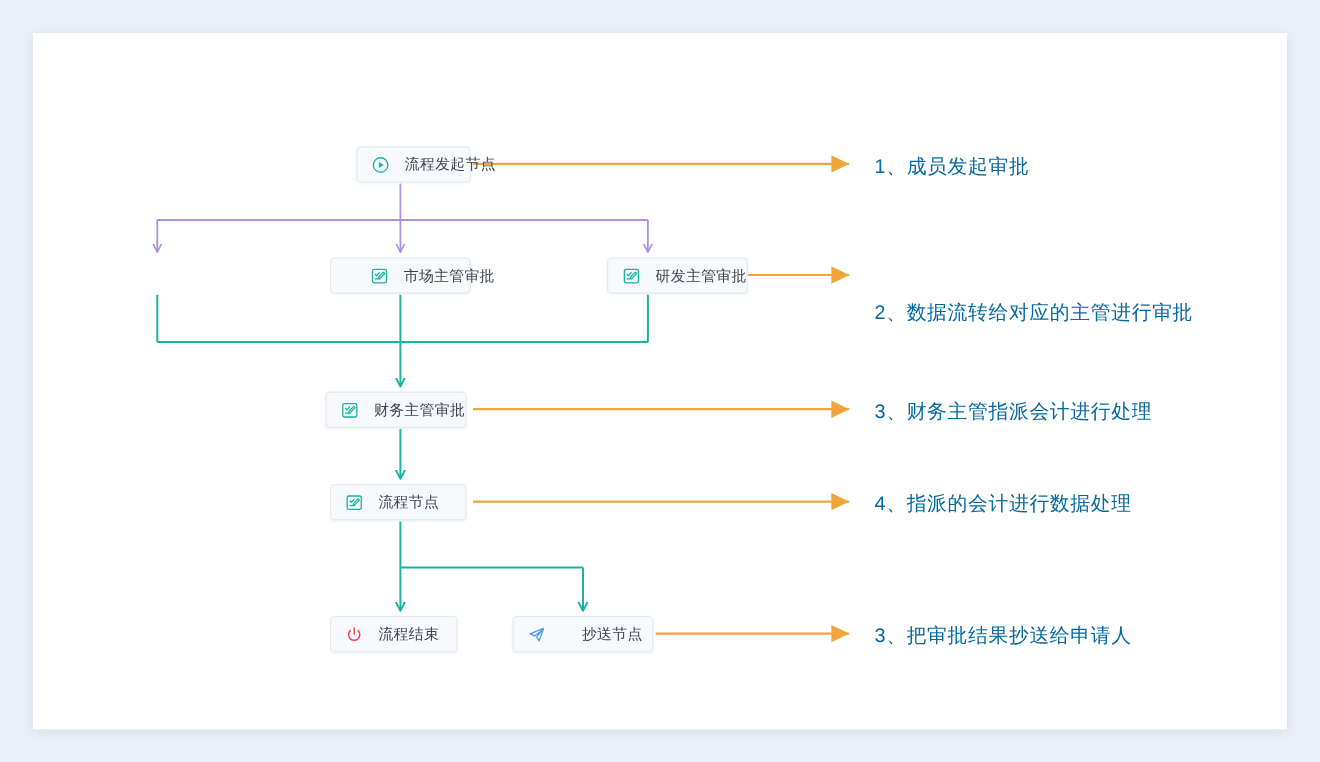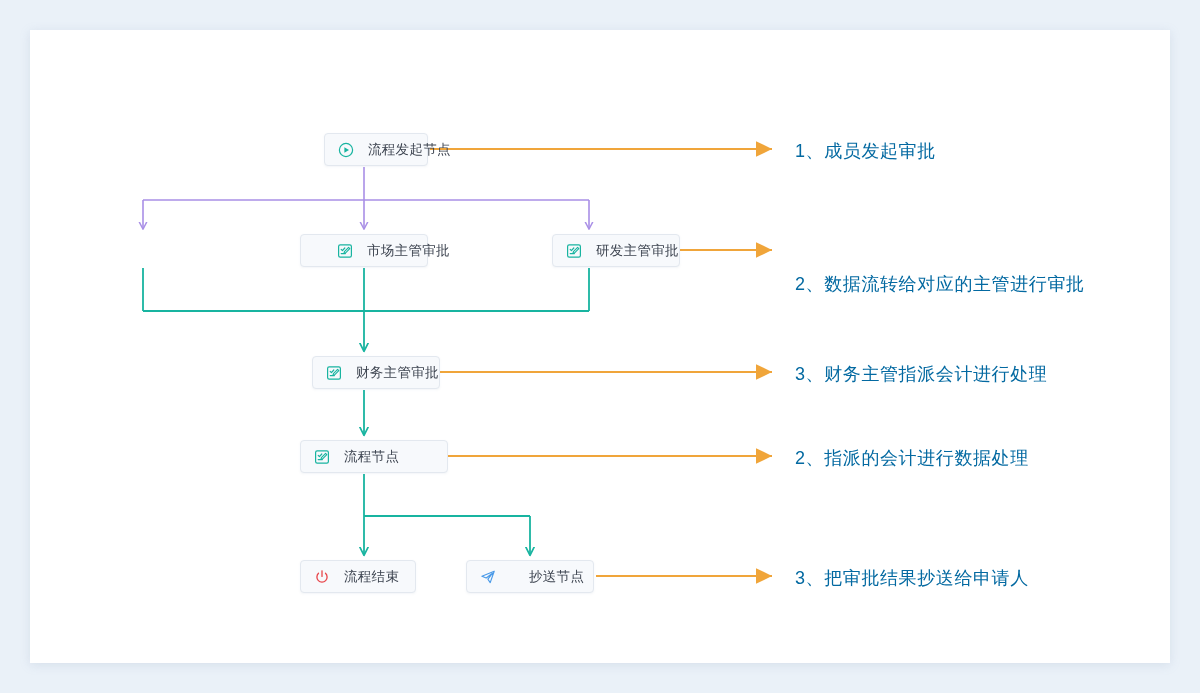--- a/index.html
+++ b/index.html
@@ -157,31 +157,31 @@
   <div class="node" style="left:552px; top:234px; width:128px;">
     <svg class="node-icon" viewBox="0 0 16 16" xmlns="http://www.w3.org/2000/svg">
       <rect x="1.6" y="1.9" width="12.8" height="12.2" rx="1.6" fill="none" stroke="#18b4a0" stroke-width="1.2"></rect>
       <path d="M 4.2 6.4 L 5.4 7.6 L 7.8 5" fill="none" stroke="#18b4a0" stroke-width="1.2" stroke-linecap="round" stroke-linejoin="round"></path>
       <path d="M 4.2 10.6 L 8.4 10.6" fill="none" stroke="#18b4a0" stroke-width="1.2" stroke-linecap="round"></path>
       <path d="M 11.6 4.4 L 12.8 5.6 L 8.6 9.8 L 7 10.2 L 7.4 8.6 Z" fill="none" stroke="#18b4a0" stroke-width="1.1" stroke-linejoin="round"></path>
     </svg>
     <span class="node-label">研发主管审批</span>
   </div>
 
-  <div class="node" style="left:312px; top:356px; width:128px;">
+  <div class="node" style="left:296px; top:356px; width:128px;">
     <svg class="node-icon" viewBox="0 0 16 16" xmlns="http://www.w3.org/2000/svg">
       <rect x="1.6" y="1.9" width="12.8" height="12.2" rx="1.6" fill="none" stroke="#18b4a0" stroke-width="1.2"></rect>
       <path d="M 4.2 6.4 L 5.4 7.6 L 7.8 5" fill="none" stroke="#18b4a0" stroke-width="1.2" stroke-linecap="round" stroke-linejoin="round"></path>
       <path d="M 4.2 10.6 L 8.4 10.6" fill="none" stroke="#18b4a0" stroke-width="1.2" stroke-linecap="round"></path>
       <path d="M 11.6 4.4 L 12.8 5.6 L 8.6 9.8 L 7 10.2 L 7.4 8.6 Z" fill="none" stroke="#18b4a0" stroke-width="1.1" stroke-linejoin="round"></path>
     </svg>
     <span class="node-label">财务主管审批</span>
   </div>
 
-  <div class="node" style="left:300px; top:440px; width:148px;">
+  <div class="node" style="left:300px; top:440px; width:124px;">
     <svg class="node-icon" viewBox="0 0 16 16" xmlns="http://www.w3.org/2000/svg">
       <rect x="1.6" y="1.9" width="12.8" height="12.2" rx="1.6" fill="none" stroke="#18b4a0" stroke-width="1.2"></rect>
       <path d="M 4.2 6.4 L 5.4 7.6 L 7.8 5" fill="none" stroke="#18b4a0" stroke-width="1.2" stroke-linecap="round" stroke-linejoin="round"></path>
       <path d="M 4.2 10.6 L 8.4 10.6" fill="none" stroke="#18b4a0" stroke-width="1.2" stroke-linecap="round"></path>
       <path d="M 11.6 4.4 L 12.8 5.6 L 8.6 9.8 L 7 10.2 L 7.4 8.6 Z" fill="none" stroke="#18b4a0" stroke-width="1.1" stroke-linejoin="round"></path>
     </svg>
     <span class="node-label">流程节点</span>
   </div>
 
   <div class="node" style="left:300px; top:560px; width:116px;">
@@ -195,16 +195,16 @@
   <div class="node" style="left:466px; top:560px; width:128px;gap:19px;">
     <svg class="node-icon" viewBox="0 0 16 16" xmlns="http://www.w3.org/2000/svg">
       <path d="M 14.2 2.2 L 1.9 7.3 L 6.2 9 L 12.4 4.3 L 7.9 10.2 L 10.2 13.6 Z" fill="none" stroke="#4a9ae8" stroke-width="1.15" stroke-linejoin="round"></path>
     </svg>
     <span class="node-label">抄送节点</span>
   </div>
 
   <div class="annotation" style="left:795px; top:139px;">1、成员发起审批</div>
   <div class="annotation" style="left:795px; top:240px;margin-top:32px;">2、数据流转给对应的主管进行审批</div>
   <div class="annotation" style="left:795px; top:362px;">3、财务主管指派会计进行处理</div>
-  <div class="annotation" style="left:795px; top:446px;">2、指派的会计进行数据处理</div>
+  <div class="annotation" style="left:795px; top:446px;">4、指派的会计进行数据处理</div>
   <div class="annotation" style="left:795px; top:566px;">3、把审批结果抄送给申请人</div>
 
 </div>
 
 </body></html>

